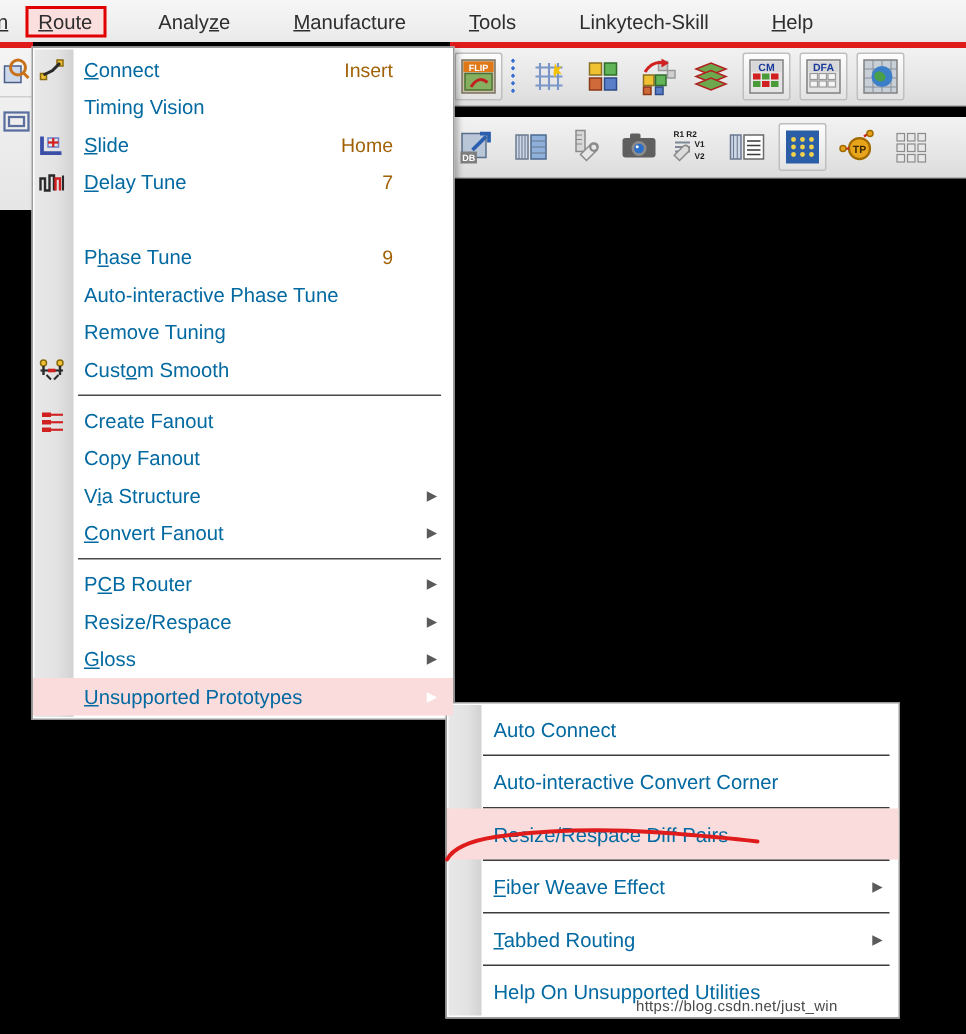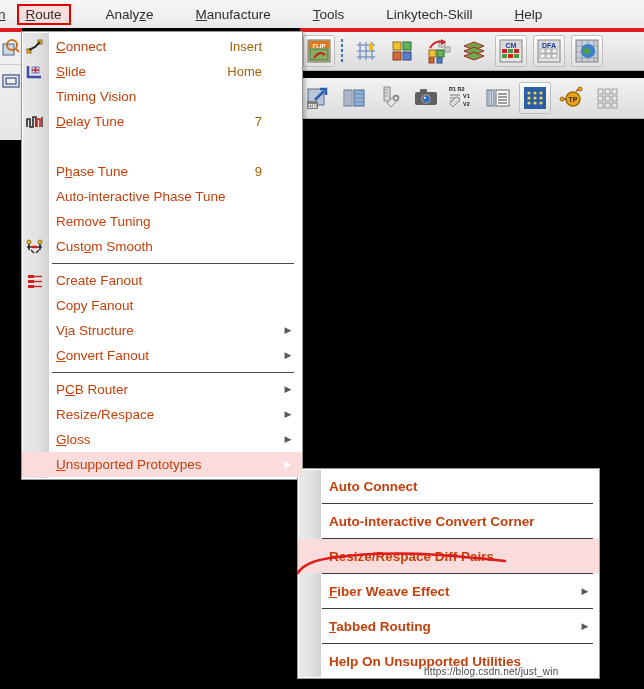--- a/index.html
+++ b/index.html
@@ -167,21 +167,21 @@
     height: 25px;
     display: flex;
     align-items: center;
     justify-content: center;
   }
   .menu-label {
     flex: 1;
     padding-left: 8px;
     white-space: nowrap;
     font-size: 13.5px;
-    color: #c2410c;
+    color: #0369a1;
   }
   .menu-label .ul { text-decoration: underline; }
   .menu-accel {
     padding-right: 18px;
     font-size: 13px;
     color: #a16207;
     white-space: nowrap;
   }
   .menu-arrow {
     width: 16px;
@@ -207,21 +207,21 @@
     width: 303px;
     padding: 0;
   }
   #sub-menu .gutter {
     width: 22px;
   }
   #sub-menu .menu-row {
     height: 34px;
   }
   #sub-menu .menu-icon { width: 22px; min-width: 22px; height: 34px; }
-  #sub-menu .menu-label { padding-left: 9px; font-size: 13.5px; font-weight: bold; }
+  #sub-menu .menu-label { padding-left: 9px; font-size: 13.5px; }
   #sub-menu .menu-sep {
     background: #3c3c3c;
     margin: 0 6px 0 24px;
   }
 
   
   .annot {
     position: absolute;
     left: 290px; top: 540px;
     width: 260px; height: 40px;
@@ -503,35 +503,35 @@
             <rect x="1" y="11" width="4" height="4" fill="#f0c232" stroke="#8a6a10"></rect>
             <rect x="12" y="2" width="4" height="4" fill="#f0c232" stroke="#8a6a10"></rect>
             <path d="M3 12 L9 9 L14 4" stroke="#2a2a2a" stroke-width="2" fill="none"></path>
           </svg>
         </div>
         <div class="menu-label"><span class="ul">C</span>onnect</div>
         <div class="menu-accel">Insert</div>
         <div class="menu-arrow"></div>
       </div>
       <div class="menu-row">
+        <div class="menu-icon"></div>
+        <div class="menu-label">Timing Vision</div>
+        <div class="menu-arrow"></div>
+      </div>
+      <div class="menu-row">
         <div class="menu-icon">
           <svg width="18" height="18" viewBox="0 0 18 18">
             <path d="M2 3 L2 14 L15 14" stroke="#3a4ea8" stroke-width="2.5" fill="none"></path>
             <rect x="6" y="4" width="7" height="6" fill="none" stroke="#6a7fd0"></rect>
             <line x1="9.5" y1="4" x2="9.5" y2="10" stroke="#d02020" stroke-width="1.5"></line>
             <line x1="6" y1="7" x2="13" y2="7" stroke="#d02020" stroke-width="1.5"></line>
           </svg>
         </div>
         <div class="menu-label"><span class="ul">S</span>lide</div>
         <div class="menu-accel">Home</div>
-        <div class="menu-arrow"></div>
-      </div>
-      <div class="menu-row">
-        <div class="menu-icon"></div>
-        <div class="menu-label">Timing Vision</div>
         <div class="menu-arrow"></div>
       </div>
       <div class="menu-row">
         <div class="menu-icon">
           <svg width="18" height="18" viewBox="0 0 18 18">
             <path d="M1 14 L1 6 L4 6 L4 14 L7 14 L7 4 L10 4 L10 14" stroke="#2a2a2a" stroke-width="1.6" fill="none"></path>
             <path d="M11 14 L11 6 L14 6 L14 14" stroke="#d02020" stroke-width="1.6" fill="none"></path>
             <line x1="16" y1="4" x2="16" y2="14" stroke="#2a2a2a" stroke-width="1.4"></line>
           </svg>
         </div>

